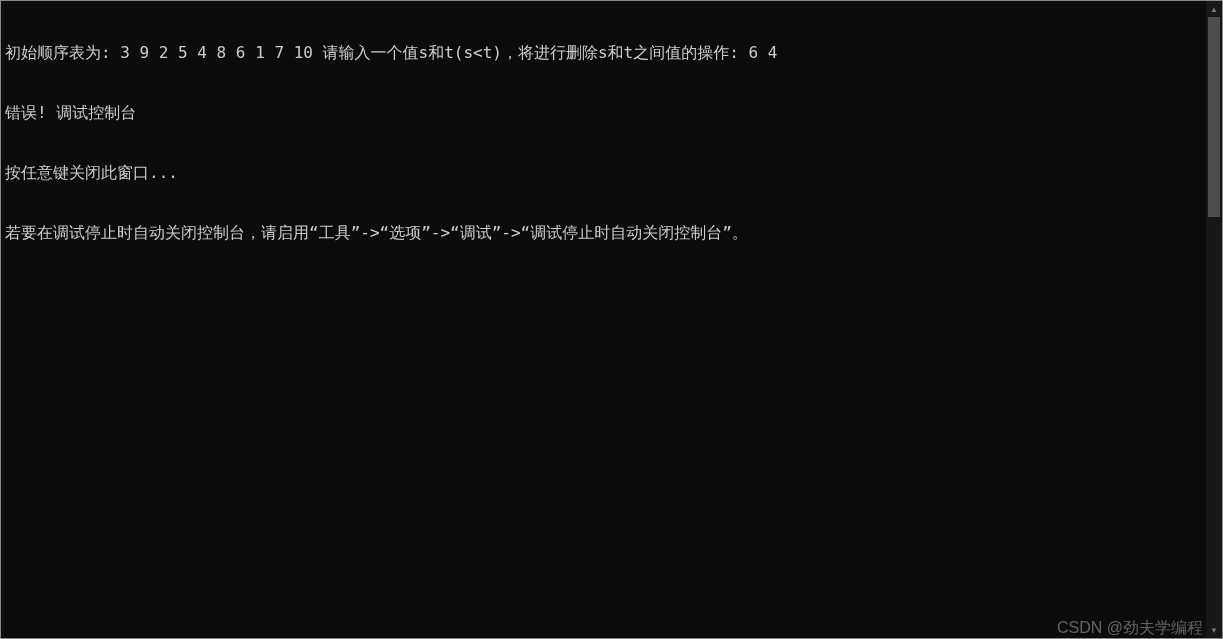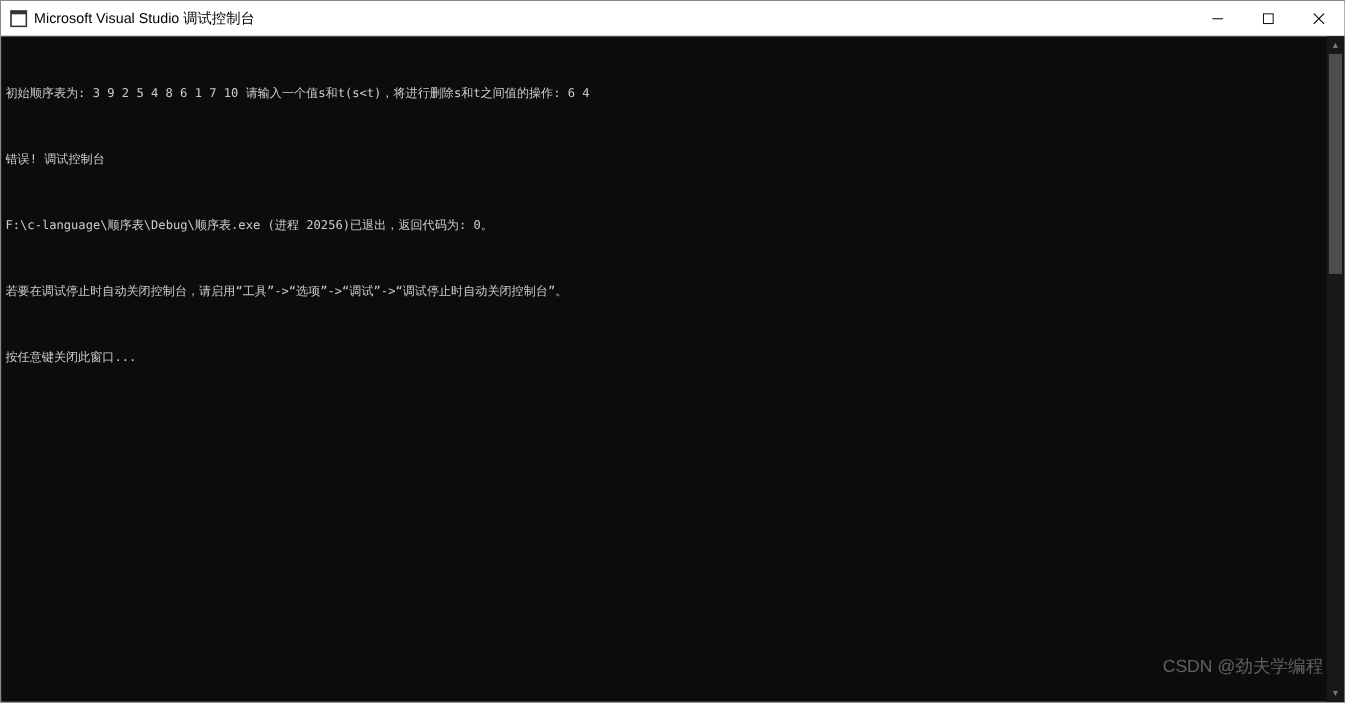--- a/index.html
+++ b/index.html
@@ -65,21 +65,21 @@
     .console-area {
       flex: 1;
       background: #0c0c0c;
       position: relative;
       display: flex;
     }
     .console-content {
       flex: 1;
       padding: 2px 4px;
       font-family: "NSimSun", "SimSun", "Consolas", monospace;
-      font-size: 11px;
+      font-size: 16px;
       line-height: 20px;
       color: #cccccc;
       white-space: pre;
       overflow: hidden;
     }
     .console-line {
       display: block;
     }
     .scrollbar {
       width: 16px;
@@ -102,66 +102,38 @@
       display: flex;
       align-items: center;
       justify-content: center;
       color: #777;
       font-size: 8px;
     }
     .scrollbar-arrow.up { top: 0; }
     .scrollbar-arrow.down { bottom: 0; }
     .watermark {
       position: absolute;
-      bottom: 22px;
+      bottom: 0;
       right: 20px;
       color: rgba(200,200,200,0.45);
       font-size: 16px;
       font-family: "Microsoft YaHei", sans-serif;
       pointer-events: none;
     }
   </style>
 </head>
 <body>
 
 <div class="window">
-  <div class="titlebar">
-    <span class="titlebar-icon">
-      <svg viewBox="0 0 16 16">
-        <rect x="1" y="1" width="14" height="14" fill="none" stroke="#333" stroke-width="1.5"></rect>
-        <rect x="1" y="1" width="14" height="3" fill="#333"></rect>
-      </svg>
-    </span>
-    <span class="titlebar-title">Microsoft Visual Studio 调试控制台</span>
-    <div class="window-controls">
-      <div class="window-control">
-        <svg width="10" height="10" viewBox="0 0 10 10">
-            <line x1="0" y1="5" x2="10" y2="5" stroke="#000" stroke-width="1"></line>
-          </svg>
-      </div>
-      <div class="window-control">
-        <svg width="10" height="10" viewBox="0 0 10 10">
-            <rect x="0.5" y="0.5" width="9" height="9" fill="none" stroke="#000" stroke-width="1"></rect>
-          </svg>
-      </div>
-      <div class="window-control close">
-        <svg width="10" height="10" viewBox="0 0 10 10">
-            <line x1="0" y1="0" x2="10" y2="10" stroke="#000" stroke-width="1"></line>
-            <line x1="10" y1="0" x2="0" y2="10" stroke="#000" stroke-width="1"></line>
-          </svg>
-      </div>
-    </div>
-  </div>
   <div class="console-area">
     <div class="console-content">
       <span class="console-line">初始顺序表为: 3 9 2 5 4 8 6 1 7 10 请输入一个值s和t(s&lt;t)，将进行删除s和t之间值的操作: 6 4</span>
       <span class="console-line">错误! 调试控制台</span>
-      <span class="console-line">F:\c-language\顺序表\Debug\顺序表.exe (进程 20256)已退出，返回代码为: 0。</span>
+      <span class="console-line">按任意键关闭此窗口...</span>
       <span class="console-line">若要在调试停止时自动关闭控制台，请启用“工具”-&gt;“选项”-&gt;“调试”-&gt;“调试停止时自动关闭控制台”。</span>
-      <span class="console-line">按任意键关闭此窗口...</span>
     </div>
     <div class="scrollbar">
       <div class="scrollbar-arrow up">▲</div>
       <div class="scrollbar-thumb"></div>
       <div class="scrollbar-arrow down">▼</div>
     </div>
   </div>
 </div>
 
 <div class="watermark">CSDN @劲夫学编程</div>

